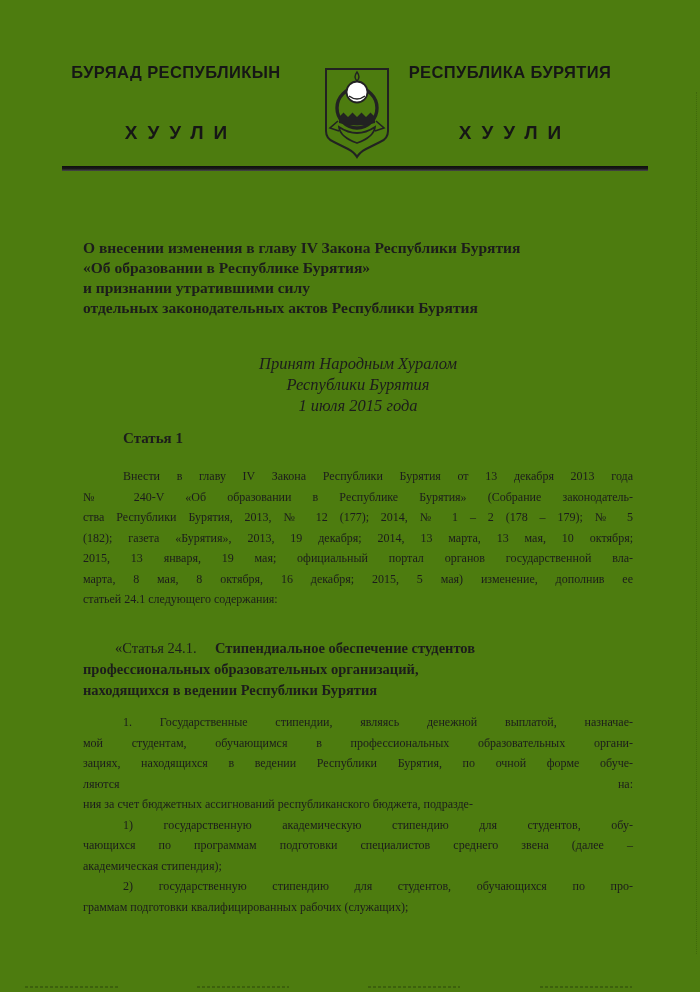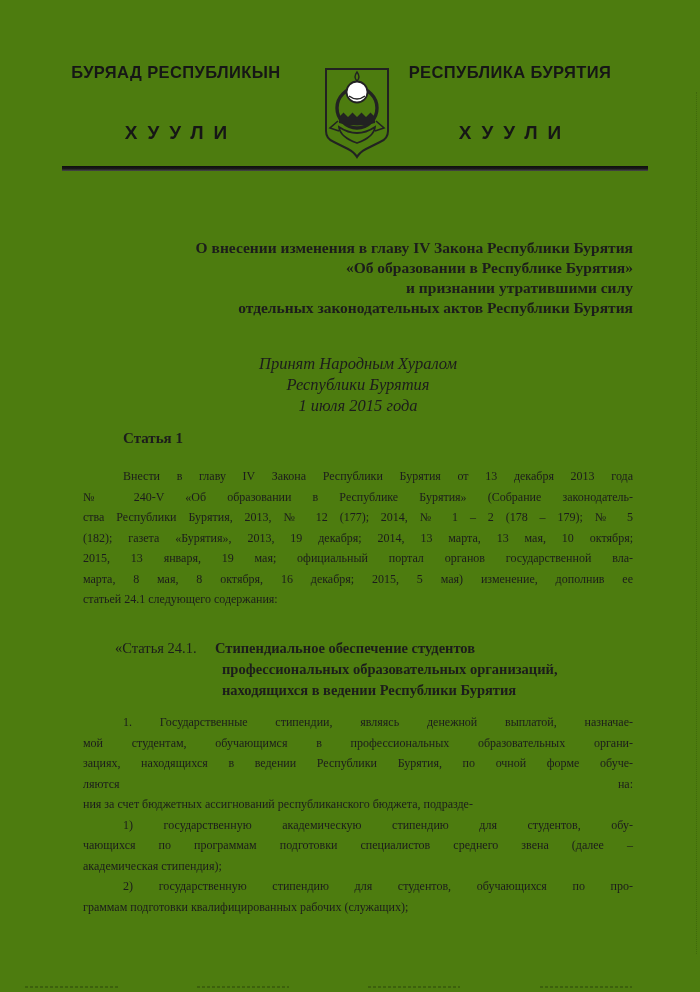--- a/index.html
+++ b/index.html
@@ -18,38 +18,38 @@
   .hdr-title { font-size:16.5px; line-height:20px; letter-spacing:0.4px; white-space:nowrap; }
   .hdr-sub   { font-size:19px; margin-top:40px; letter-spacing:10px; padding-left:10px; white-space:nowrap; }
   #emblem { position:absolute; left:322px; top:65px; }
   .rule {
     position:absolute; left:62px; top:166px; width:586px; height:5px;
     background:linear-gradient(to bottom, #0e0e0e 0%, #1a1a1a 55%, #4a4a4a 100%);
   }
   
   .doc-title {
     position:absolute; left:83px; top:238px; width:550px;
-    text-align:right; font-weight:bold; font-size:15.5px; line-height:20px;
+    text-align:left; font-weight:bold; font-size:15.5px; line-height:20px;
   }
   .adoption {
     position:absolute; left:83px; top:353px; width:550px;
     text-align:center; font-style:italic; font-size:16.5px; line-height:21px;
   }
   
   .art-head { position:absolute; left:123px; top:430px; font-weight:bold; font-size:15px; }
   .para { font-size:12px; line-height:20.5px; }
   .para .ln { text-align:justify; text-align-last:justify; }
   .para .ln:last-child { text-align-last:left; }
   .para.first-indent .ln:first-child { text-indent:40px; }
   #para1 { position:absolute; left:83px; top:466px; width:550px; }
   #art241 { position:absolute; left:83px; top:638px; width:550px; font-size:14.5px; line-height:21px; }
   #art241 .row1 { display:flex; }
   #art241 .label { flex:none; margin-left:32px; width:100px; }
   #art241 .bold { font-weight:bold; }
-  #art241 .cont { margin-left:139px; font-weight:bold; }
+  #art241 .cont { font-weight:bold; }
   #body2 { position:absolute; left:83px; top:712px; width:550px; }
   
   .edge-artifact {
     position:absolute; left:696px; top:92px; height:862px; width:0;
     border-left:1px dotted rgba(0,0,0,0.16);
   }
   .mark {
     position:absolute; top:986px; height:2px;
     background:repeating-linear-gradient(90deg, rgba(0,0,0,0.22) 0 3px, rgba(0,0,0,0) 3px 5px);
   }

